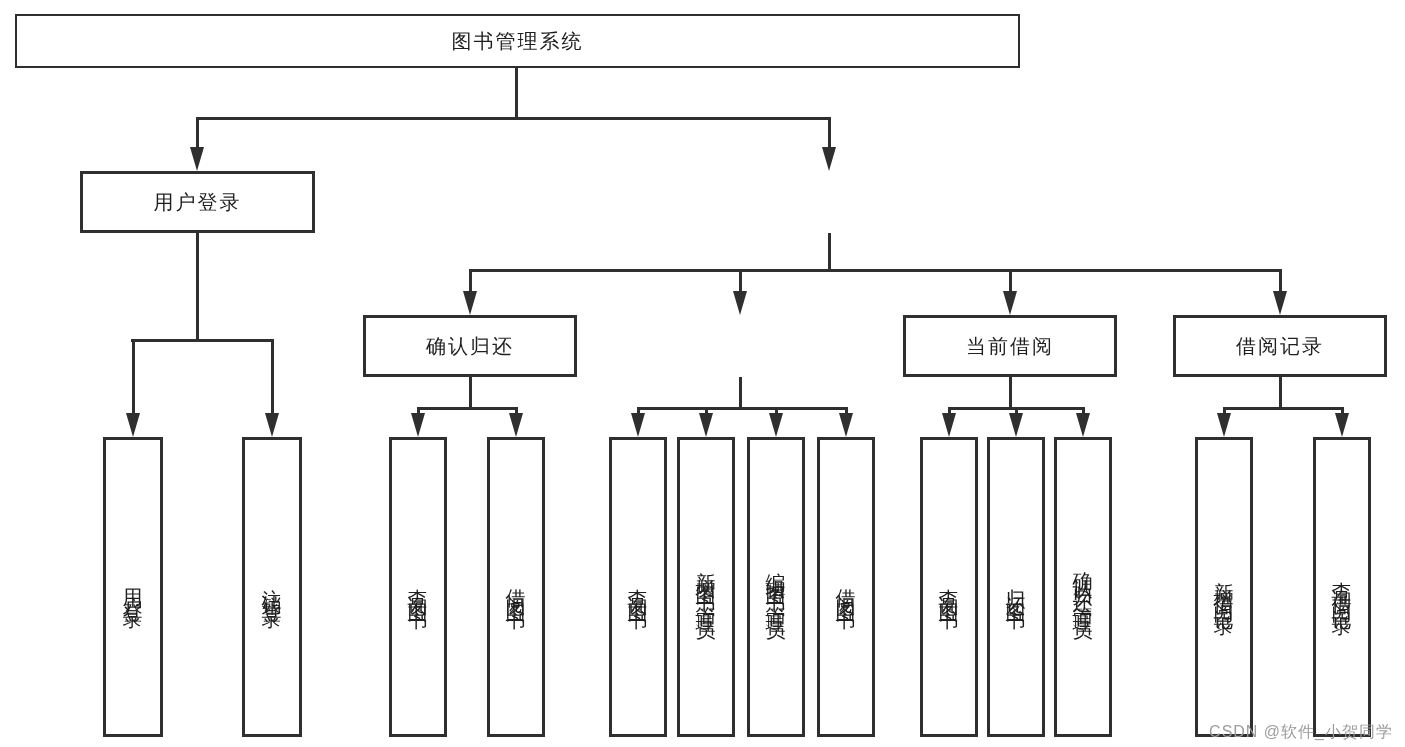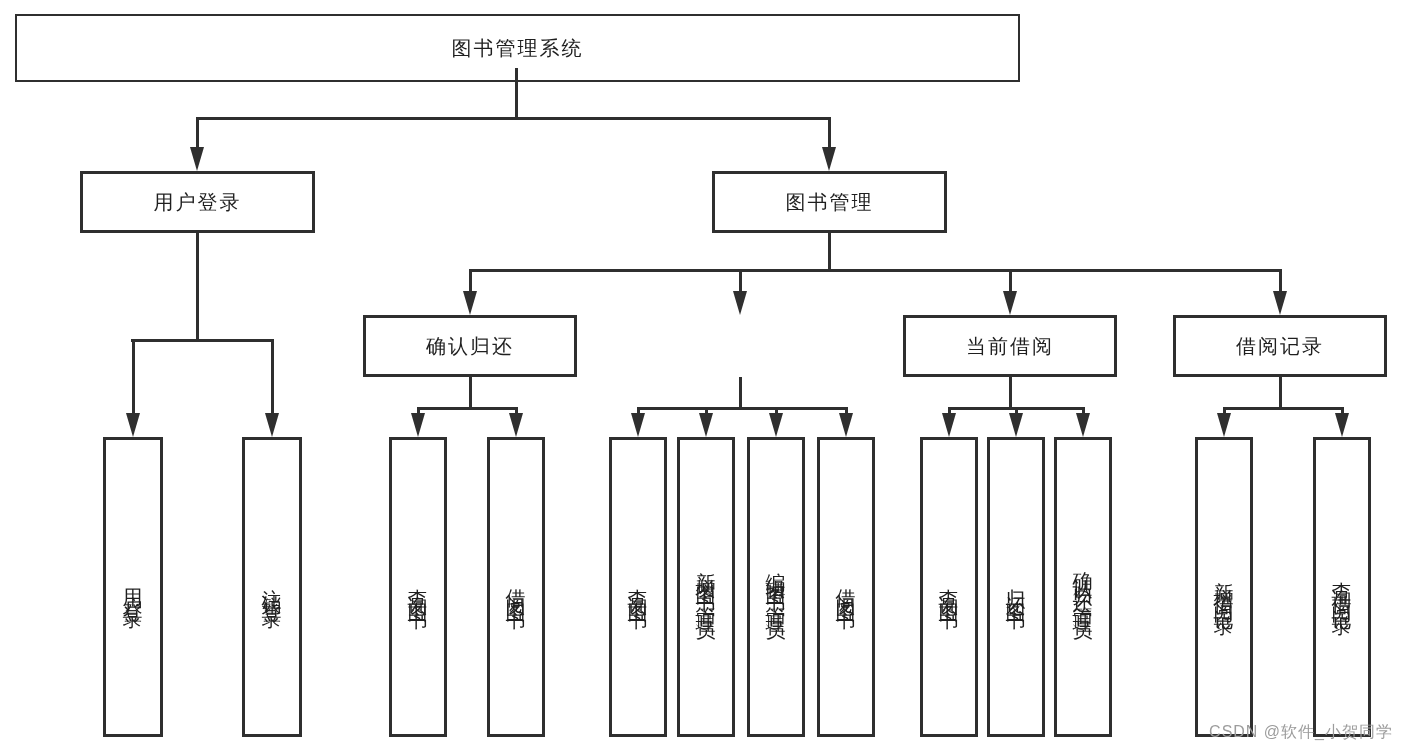--- a/index.html
+++ b/index.html
@@ -65,36 +65,33 @@
     color: #9c9c9c;
     letter-spacing: 1px;
     white-space: nowrap;
   }
 </style>
 </head>
 <body>
 
 <div class="canvas">
 
-  <div class="box root lvl" style="left:15px;top:14px;width:1005px;height:68px">
+  <div class="box root lvl" style="left:15px;top:14px;width:1005px;height:54px">
     <span>图书管理系统</span>
   </div>
 
   <div class="vline" style="left:515px;top:68px;height:51px"></div>
   <div class="hline" style="left:196px;top:117px;width:634px"></div>
   <div class="vline" style="left:196px;top:117px;height:32px"></div>
   <div class="arrowhead" style="left:190px;top:147px"></div>
   <div class="vline" style="left:828px;top:117px;height:32px"></div>
   <div class="arrowhead" style="left:822px;top:147px"></div>
 
   <div class="box lvl" style="left:80px;top:171px;width:235px;height:62px">
     <span>用户登录</span>
-  </div>
-  <div class="box lvl" style="left:712px;top:171px;width:235px;height:62px">
-    <span>图书管理</span>
   </div>
 
   <div class="vline" style="left:196px;top:233px;height:109px"></div>
   <div class="hline" style="left:131px;top:339px;width:142px"></div>
   <div class="vline" style="left:132px;top:339px;height:76px"></div>
   <div class="arrowhead" style="left:126px;top:413px"></div>
   <div class="vline" style="left:271px;top:339px;height:76px"></div>
   <div class="arrowhead" style="left:265px;top:413px"></div>
 
   <div class="vline" style="left:828px;top:233px;height:38px"></div>

